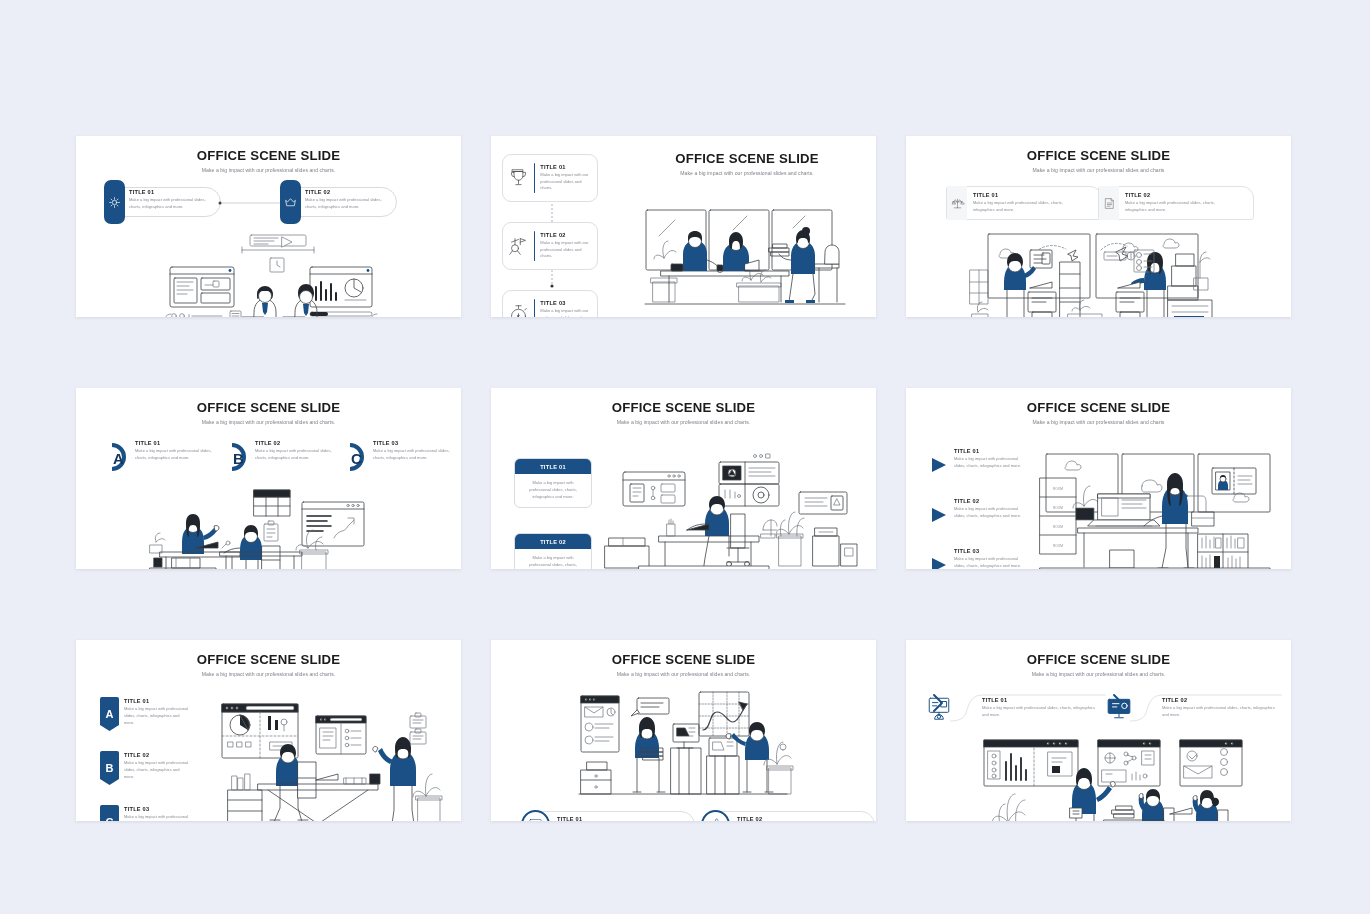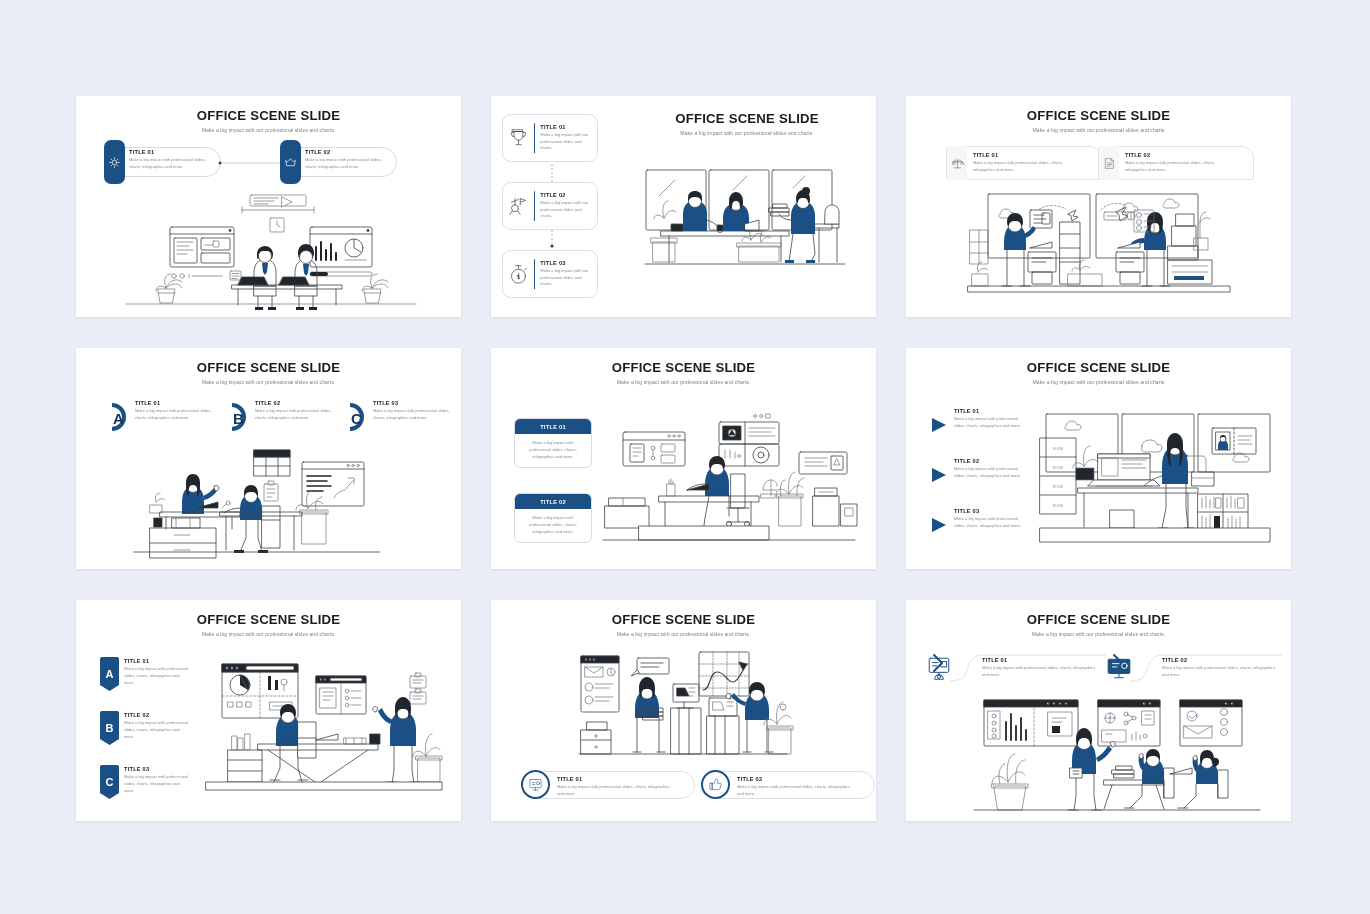--- a/index.html
+++ b/index.html
@@ -17,20 +17,21 @@
     grid-template-columns:repeat(3, 385px);
     grid-template-rows:repeat(3, 221px);
     column-gap:30px;
     row-gap:31px;
   }
   .slide {
     background:#ffffff;
     position:relative;
     overflow:hidden;
     box-shadow:0 1px 3px rgba(60,60,90,.13);
+    margin-top:40px;
   }
   .s-title {
     text-align:center;
     font-weight:bold;
     font-size:13.2px;
     letter-spacing:.2px;
     color:#1c1c1c;
     line-height:1.1;
   }
   .s-sub {

